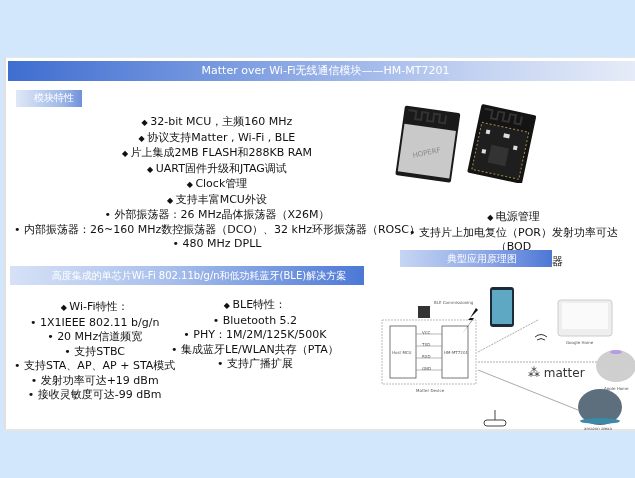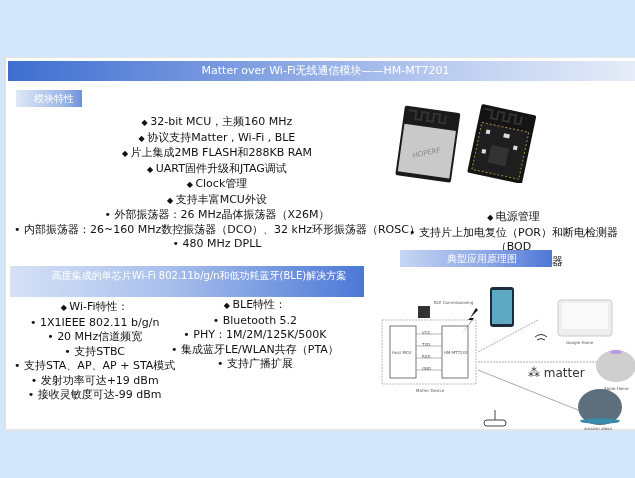--- a/index.html
+++ b/index.html
@@ -1,27 +1,27 @@
 <!DOCTYPE html>
 <html><head>
 <meta charset="utf-8">
 <style>
   * { box-sizing: border-box; margin: 0; padding: 0; }
   html, body { width: 635px; height: 478px; overflow: hidden; }
   body { background: #d2e6fc; font-family: "DejaVu Sans", "Liberation Sans", sans-serif; position: relative; }
   .slide { position: absolute; left: 4px; top: 57px; width: 631px; height: 374px; background: #ffffff; border-left: 2px solid #e0e0e0; border-top: 1px solid #e6e6e6; border-bottom: 2px solid #e6e6e6; text-align: center; }
   .title-bar { position: absolute; left: 2px; top: 3px; width: 629px; height: 20px; background: linear-gradient(to right, #3f6ed0 0%, #7a9be0 35%, #c4d3f2 75%, #e6ecf8 100%); color: #fff; font-size: 11px; line-height: 20px; padding-left: 6px; }
-  .sec-tab { position: absolute; left: 10px; top: 32px; width: 66px; height: 17px; background: linear-gradient(to right, #dfe8f7, #9fb8e8 70%, #6f90db); color: #fff; font-size: 10px; line-height: 17px; padding-left: 10px; }
+  .sec-tab { position: absolute; left: 10px; top: 32px; width: 66px; height: 17px; background: linear-gradient(to right, #dfe8f7, #9fb8e8 70%, #6f90db); color: #fff; font-size: 10px; line-height: 17px; padding-left: 10px; font-family: Liberation Mono, monospace; }
   .list { position: absolute; font-size: 11px; color: #111; line-height: 14.5px; }
   .list li { list-style: none; white-space: nowrap; }
   .dia::before { content: "◆ "; font-size: 8px; }
   .dot::before { content: "• "; }
   .features { left: 8px; top: 57px; }
   .power { left: 386px; top: 129px; margin-top: 23px; }
-  .sol-bar { position: absolute; left: 4px; top: 208px; width: 354px; height: 31px; background: linear-gradient(to right, #d6e1f6 0%, #a8bfec 45%, #4c78d6 100%); color: #fff; font-size: 10px; line-height: 19px; padding-left: 24px; }
+  .sol-bar { position: absolute; left: 4px; top: 208px; width: 354px; height: 19px; background: linear-gradient(to right, #d6e1f6 0%, #a8bfec 45%, #4c78d6 100%); color: #fff; font-size: 10px; line-height: 19px; padding-left: 24px; }
   .wifi { left: 8px; top: 242px; }
   .ble { left: 165px; top: 240px; }
   .app-bar { position: absolute; left: 394px; top: 192px; width: 152px; height: 17px; background: linear-gradient(to right, #c6d5f3, #8fa9e6 55%, #4d77d6); color: #fff; font-size: 10px; line-height: 17px; padding-left: 12px; }
   .chips { position: absolute; left: 386px; top: 45px; width: 148px; height: 80px; }
   .diagram { position: absolute; left: 372px; top: 212px; width: 259px; height: 160px; }
   .tiny { font-size: 4px; color: #555; position: absolute; white-space: nowrap; }
   .foot { position: absolute; left: 0; top: 431px; width: 635px; height: 47px; background: #d2e6fc; }
 </style>
 </head>
 <body>
@@ -56,21 +56,21 @@
       <rect x="100" y="44" width="18" height="18" fill="#333"></rect>
       <rect x="92" y="30" width="4" height="4" fill="#ddd"></rect>
         <rect x="110" y="30" width="6" height="4" fill="#ddd"></rect>
       <rect x="122" y="40" width="4" height="4" fill="#ddd"></rect>
         <rect x="92" y="50" width="4" height="4" fill="#ddd"></rect>
     </g>
   </svg>
 
   <div class="list power">
     <div class="dia">电源管理</div>
-    <div class="dot">支持片上加电复位（POR）和断电检测器（BOD</div>
+    <div class="dot">支持片上加电复位（POR）发射功率可达（BOD</div>
     <div class="dot">嵌入式LDO稳压器</div>
   </div>
 
   <div class="sol-bar">高度集成的单芯片Wi-Fi 802.11b/g/n和低功耗蓝牙(BLE)解决方案</div>
 
   <div class="list wifi">
     <div class="dia">Wi-Fi特性：</div>
     <div class="dot">1X1IEEE 802.11 b/g/n</div>
     <div class="dot">20 MHz信道频宽</div>
     <div class="dot">支持STBC</div>

